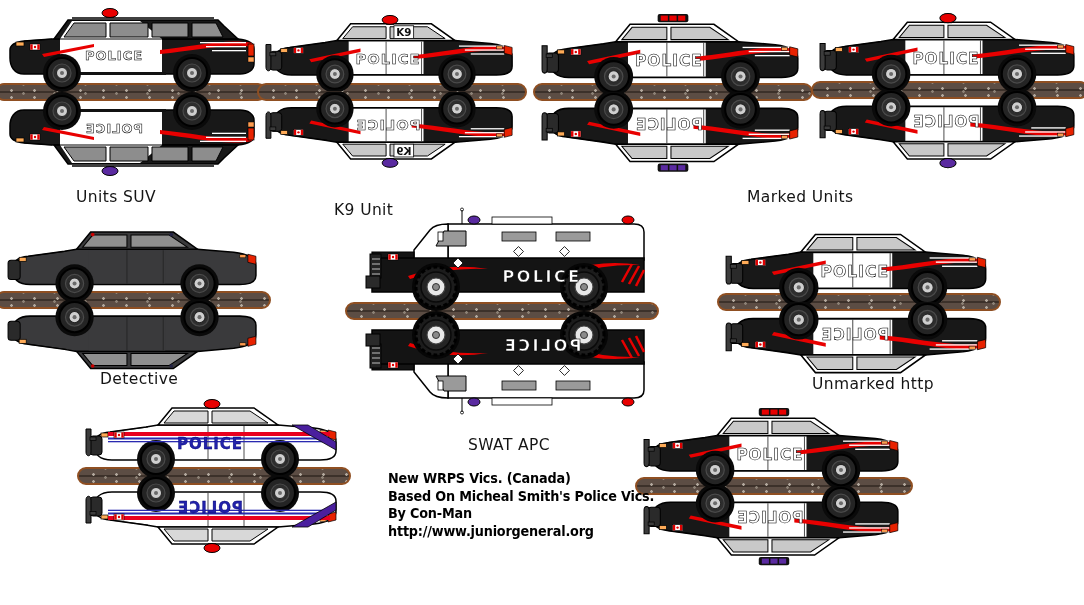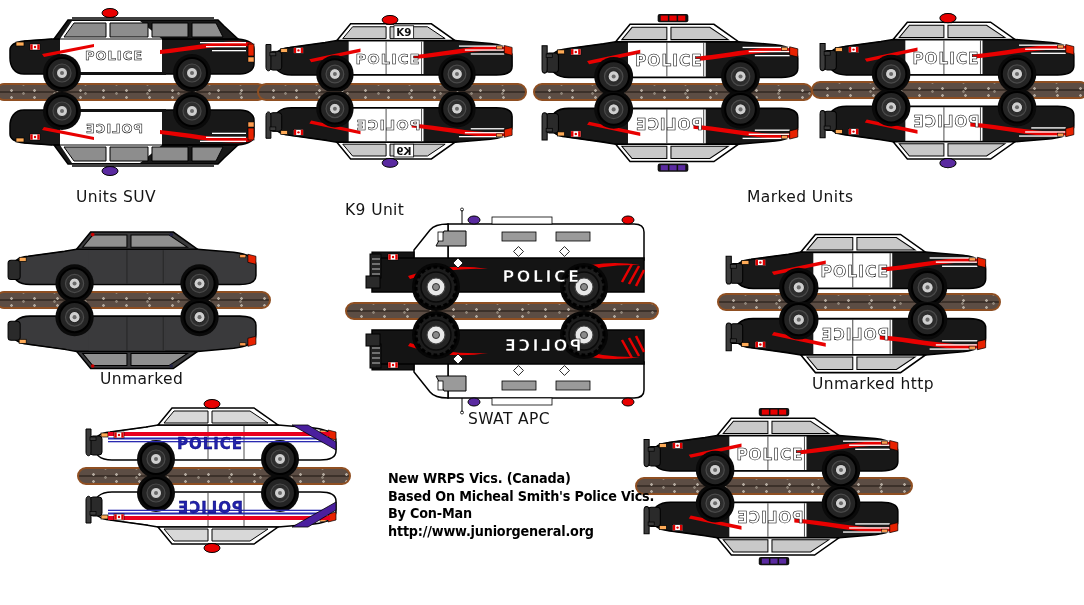--- a/index.html
+++ b/index.html
@@ -327,24 +327,24 @@
     <svg class="car v-bw car-bottom" viewBox="0 0 260 80" style="top:80px">
       <use href="#sedan"></use>
         <use href="#pushbar"></use>
         <use href="#flag" x="30" y="36"></use>
       <use href="#lightbar" x="130" y="2"></use>
       <text class="police-text" x="126" y="53">POLICE</text>
     </svg>
   </div>
 
   <div class="caption" style="left:76px;top:188px">Units SUV</div>
-  <div class="caption" style="left:345px;top:201px">K9 Unit</div>
+  <div class="caption" style="left:334px;top:201px">K9 Unit</div>
   <div class="caption" style="left:747px;top:188px">Marked Units</div>
-  <div class="caption" style="left:100px;top:370px">Unmarked</div>
-  <div class="caption" style="left:468px;top:410px">SWAT APC</div>
+  <div class="caption" style="left:100px;top:370px">Detective</div>
+  <div class="caption" style="left:468px;top:436px">SWAT APC</div>
   <div class="caption" style="left:812px;top:375px">Unmarked http</div>
 
   <div class="credits" style="left:388px;top:470px">
     <div>New WRPS Vics. (Canada)</div>
     <div>Based On Micheal Smith's Police Vics.</div>
     <div>By Con-Man</div>
     <div>http://www.juniorgeneral.org</div>
   </div>
 
 </div>

